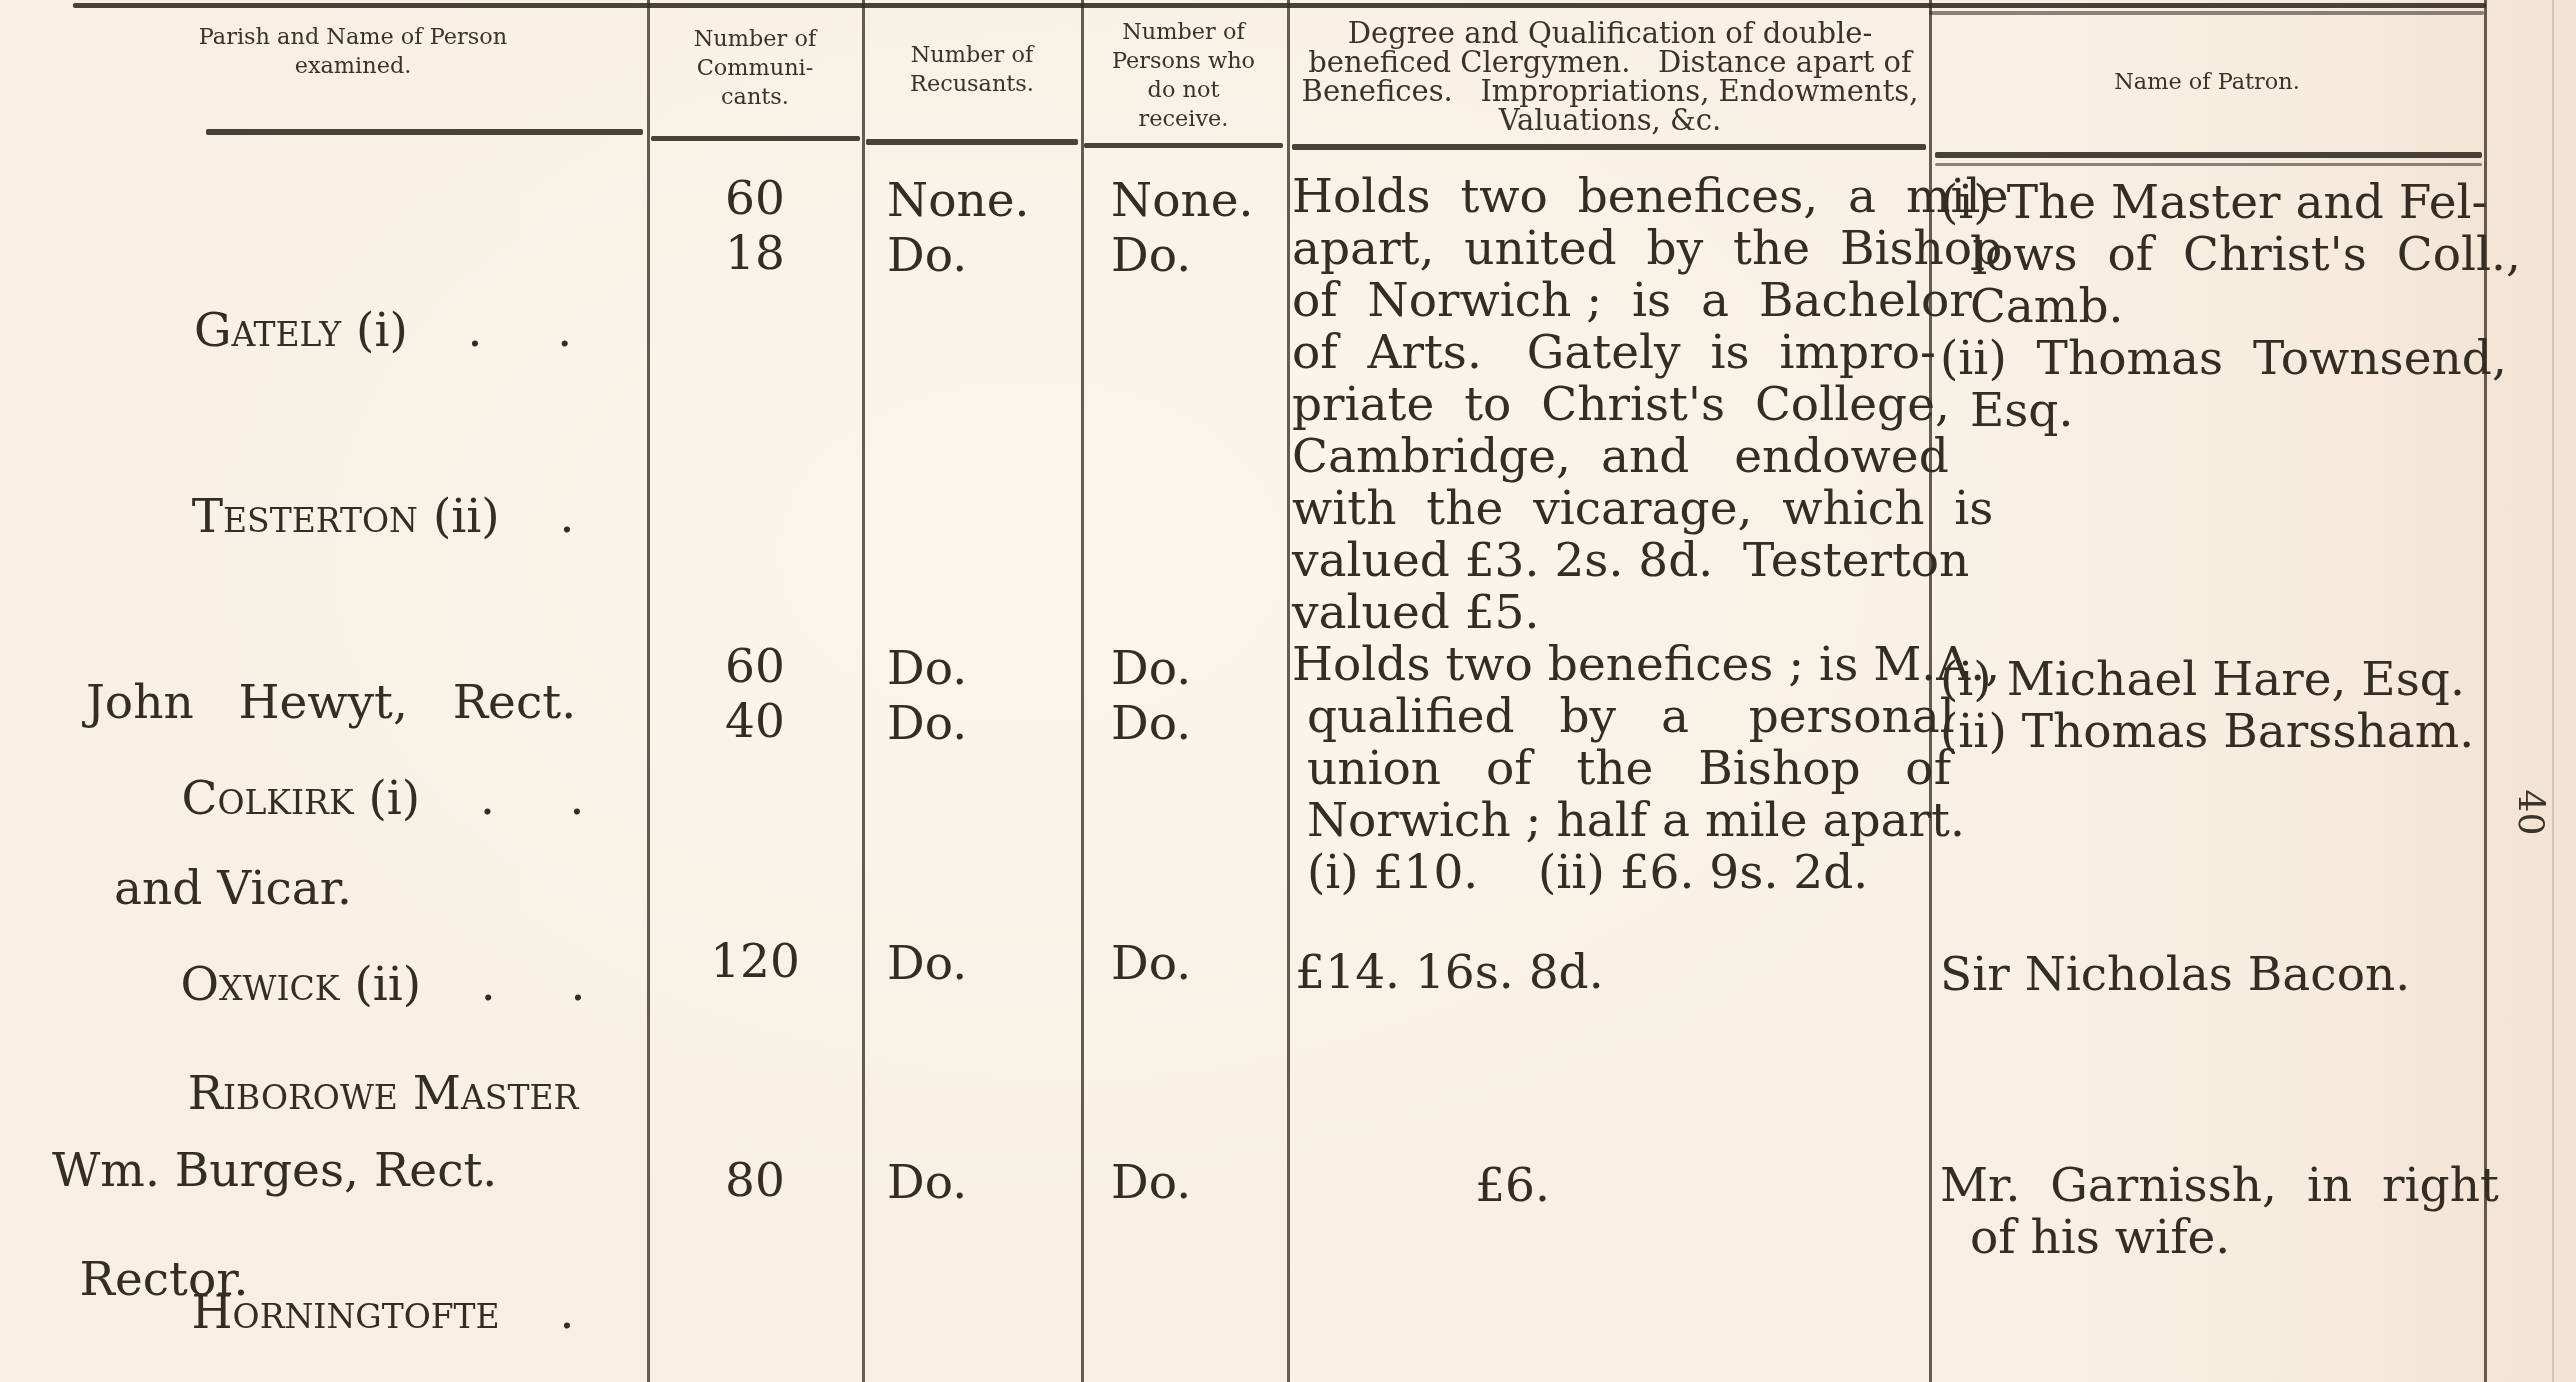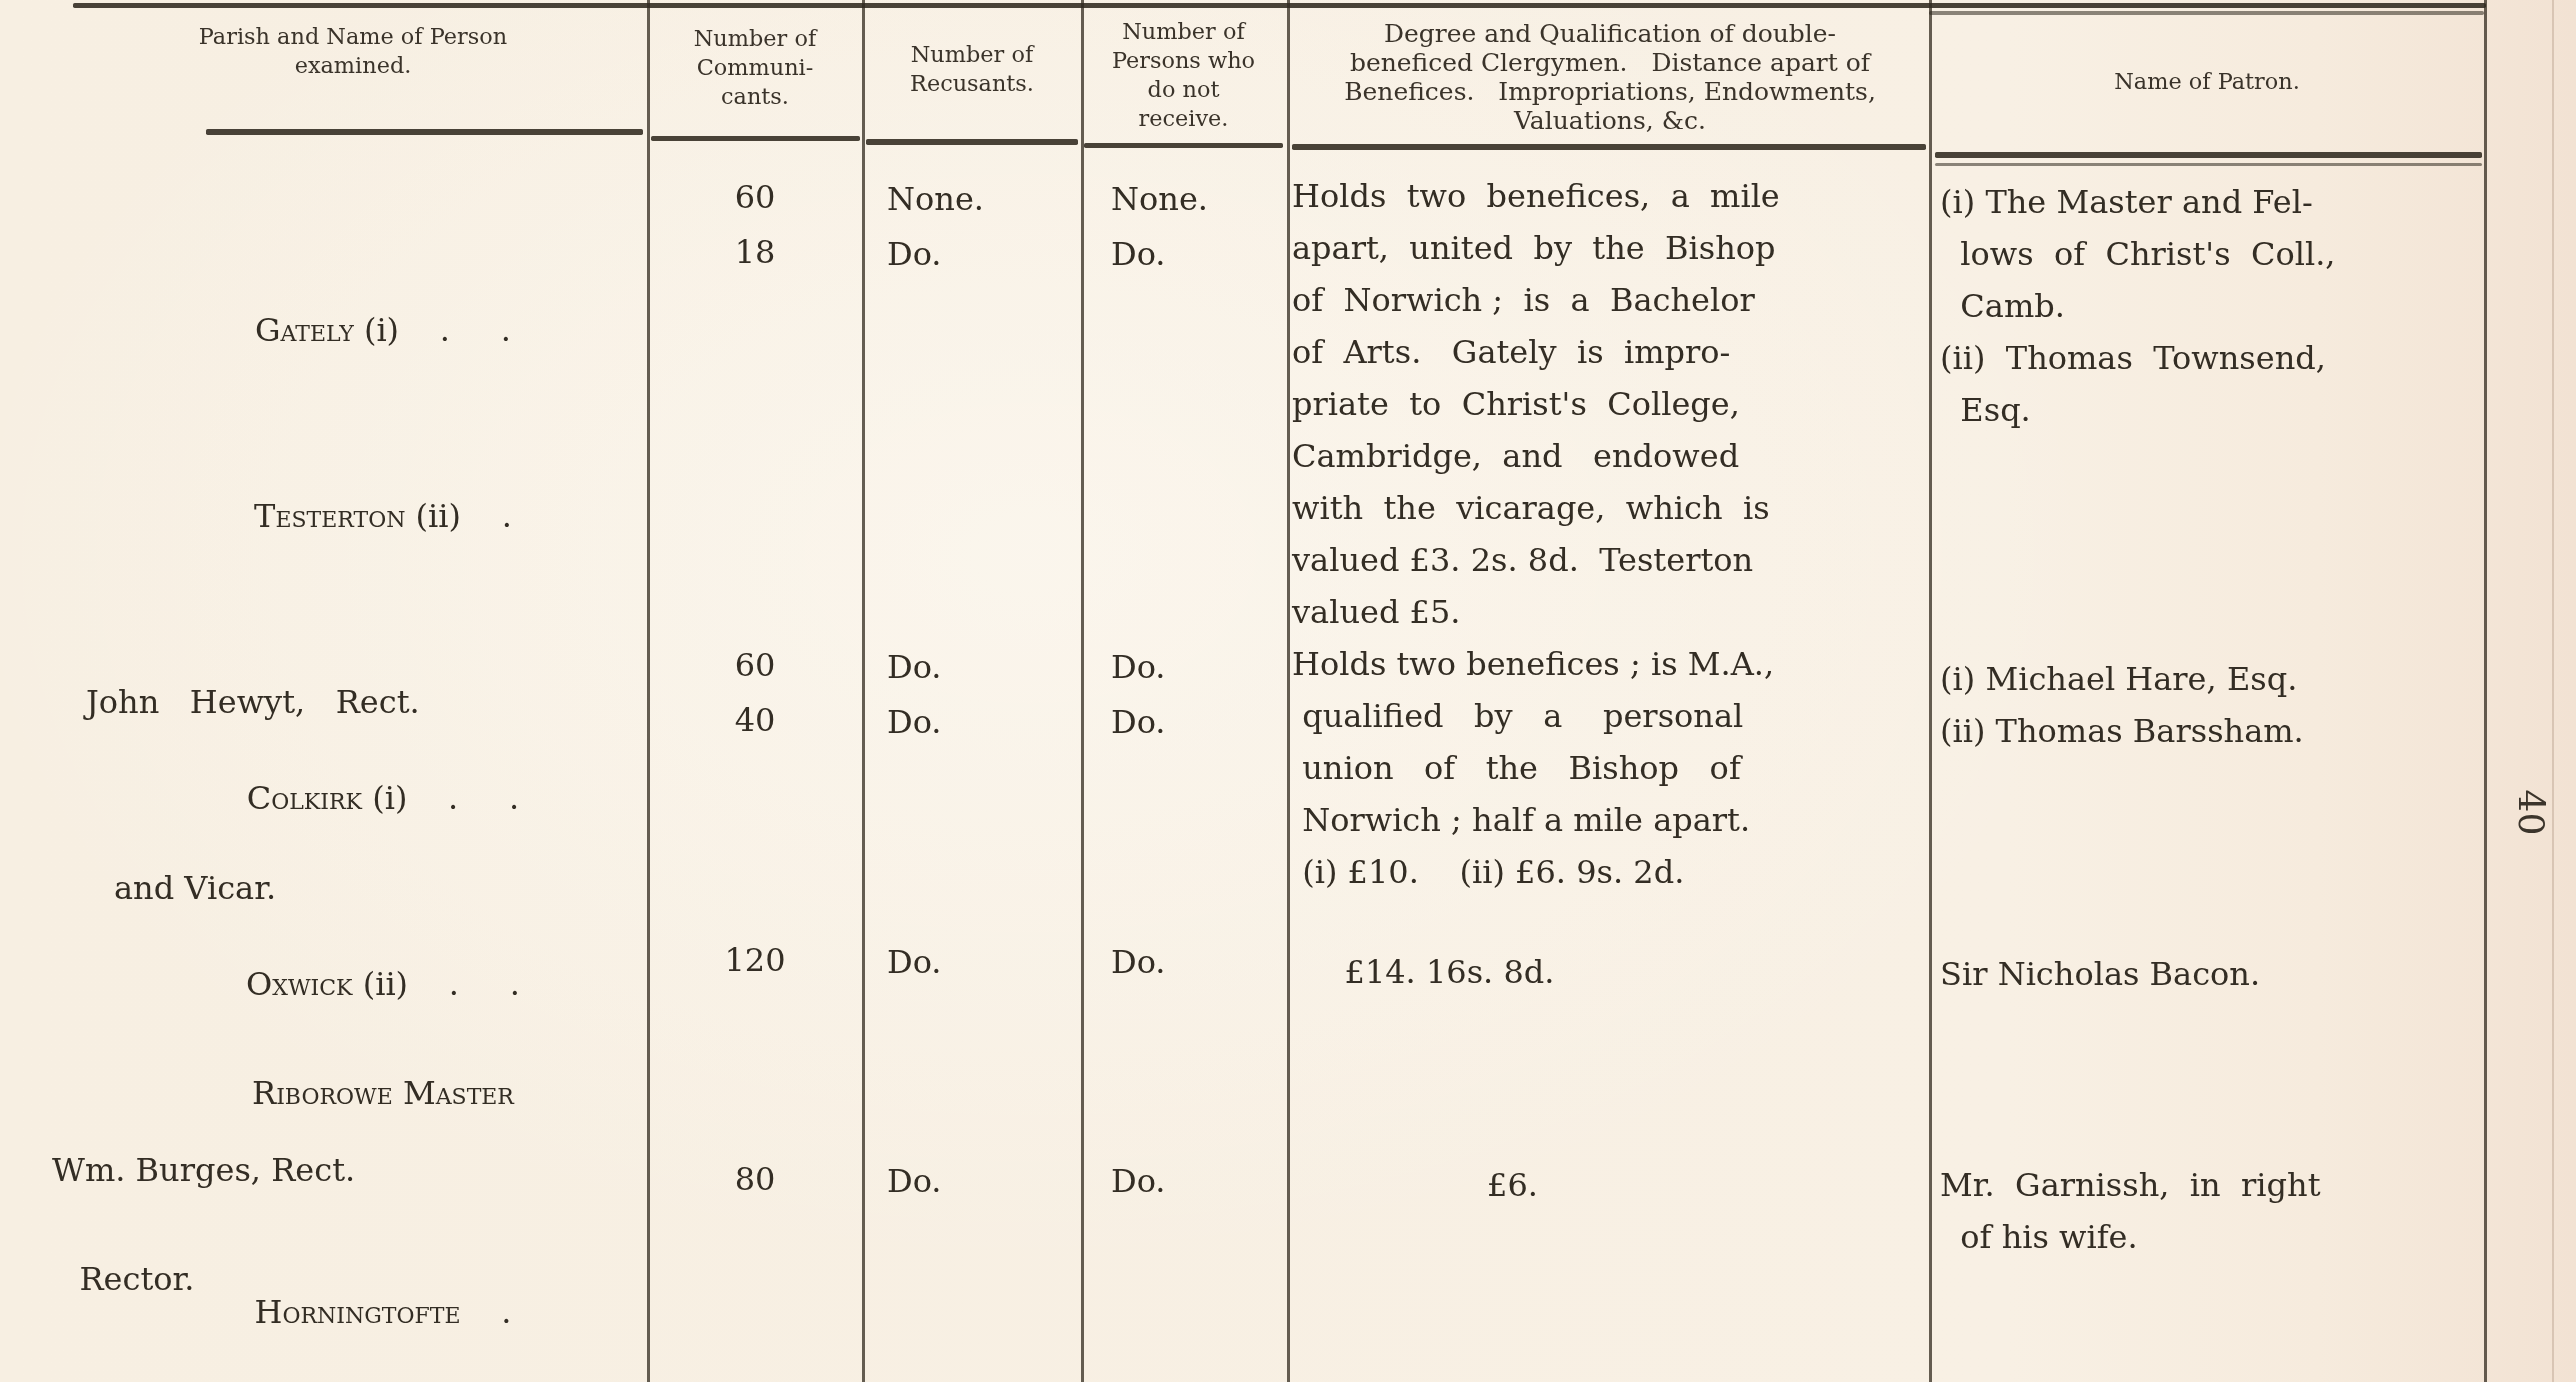--- a/index.html
+++ b/index.html
@@ -21,25 +21,25 @@
   .vrule.faint{width:1.7px;background:rgba(150,118,98,0.28);}
   .hrule{position:absolute;background:rgba(48,41,31,0.88);border-radius:1.7px;}
   .hrule.soft{background:rgba(48,41,31,0.55);}
   
   .hcell{
     position:absolute;
     font-size:22.4px;line-height:29px;
     text-align:center;color:#3a332a;
     white-space:pre;
   }
-  .hcell.small{font-size:25px;}
+  .hcell.small{font-size:29px;}
   
   .cell{
     position:absolute;
-    font-size:32px;line-height:52px;
+    font-size:47px;line-height:52px;
     white-space:pre;color:#332d24;
   }
   .cell.num{line-height:55px;text-align:center;}
   .pline{white-space:pre;margin-top:30px;}
   .pname{text-align:center;padding-left:69px;}
   .sc{font-variant:small-caps;}
   .cen{text-align:center;}
   .pageno{
     position:absolute;
     left:2487px;top:778px;width:60px;height:69px;

